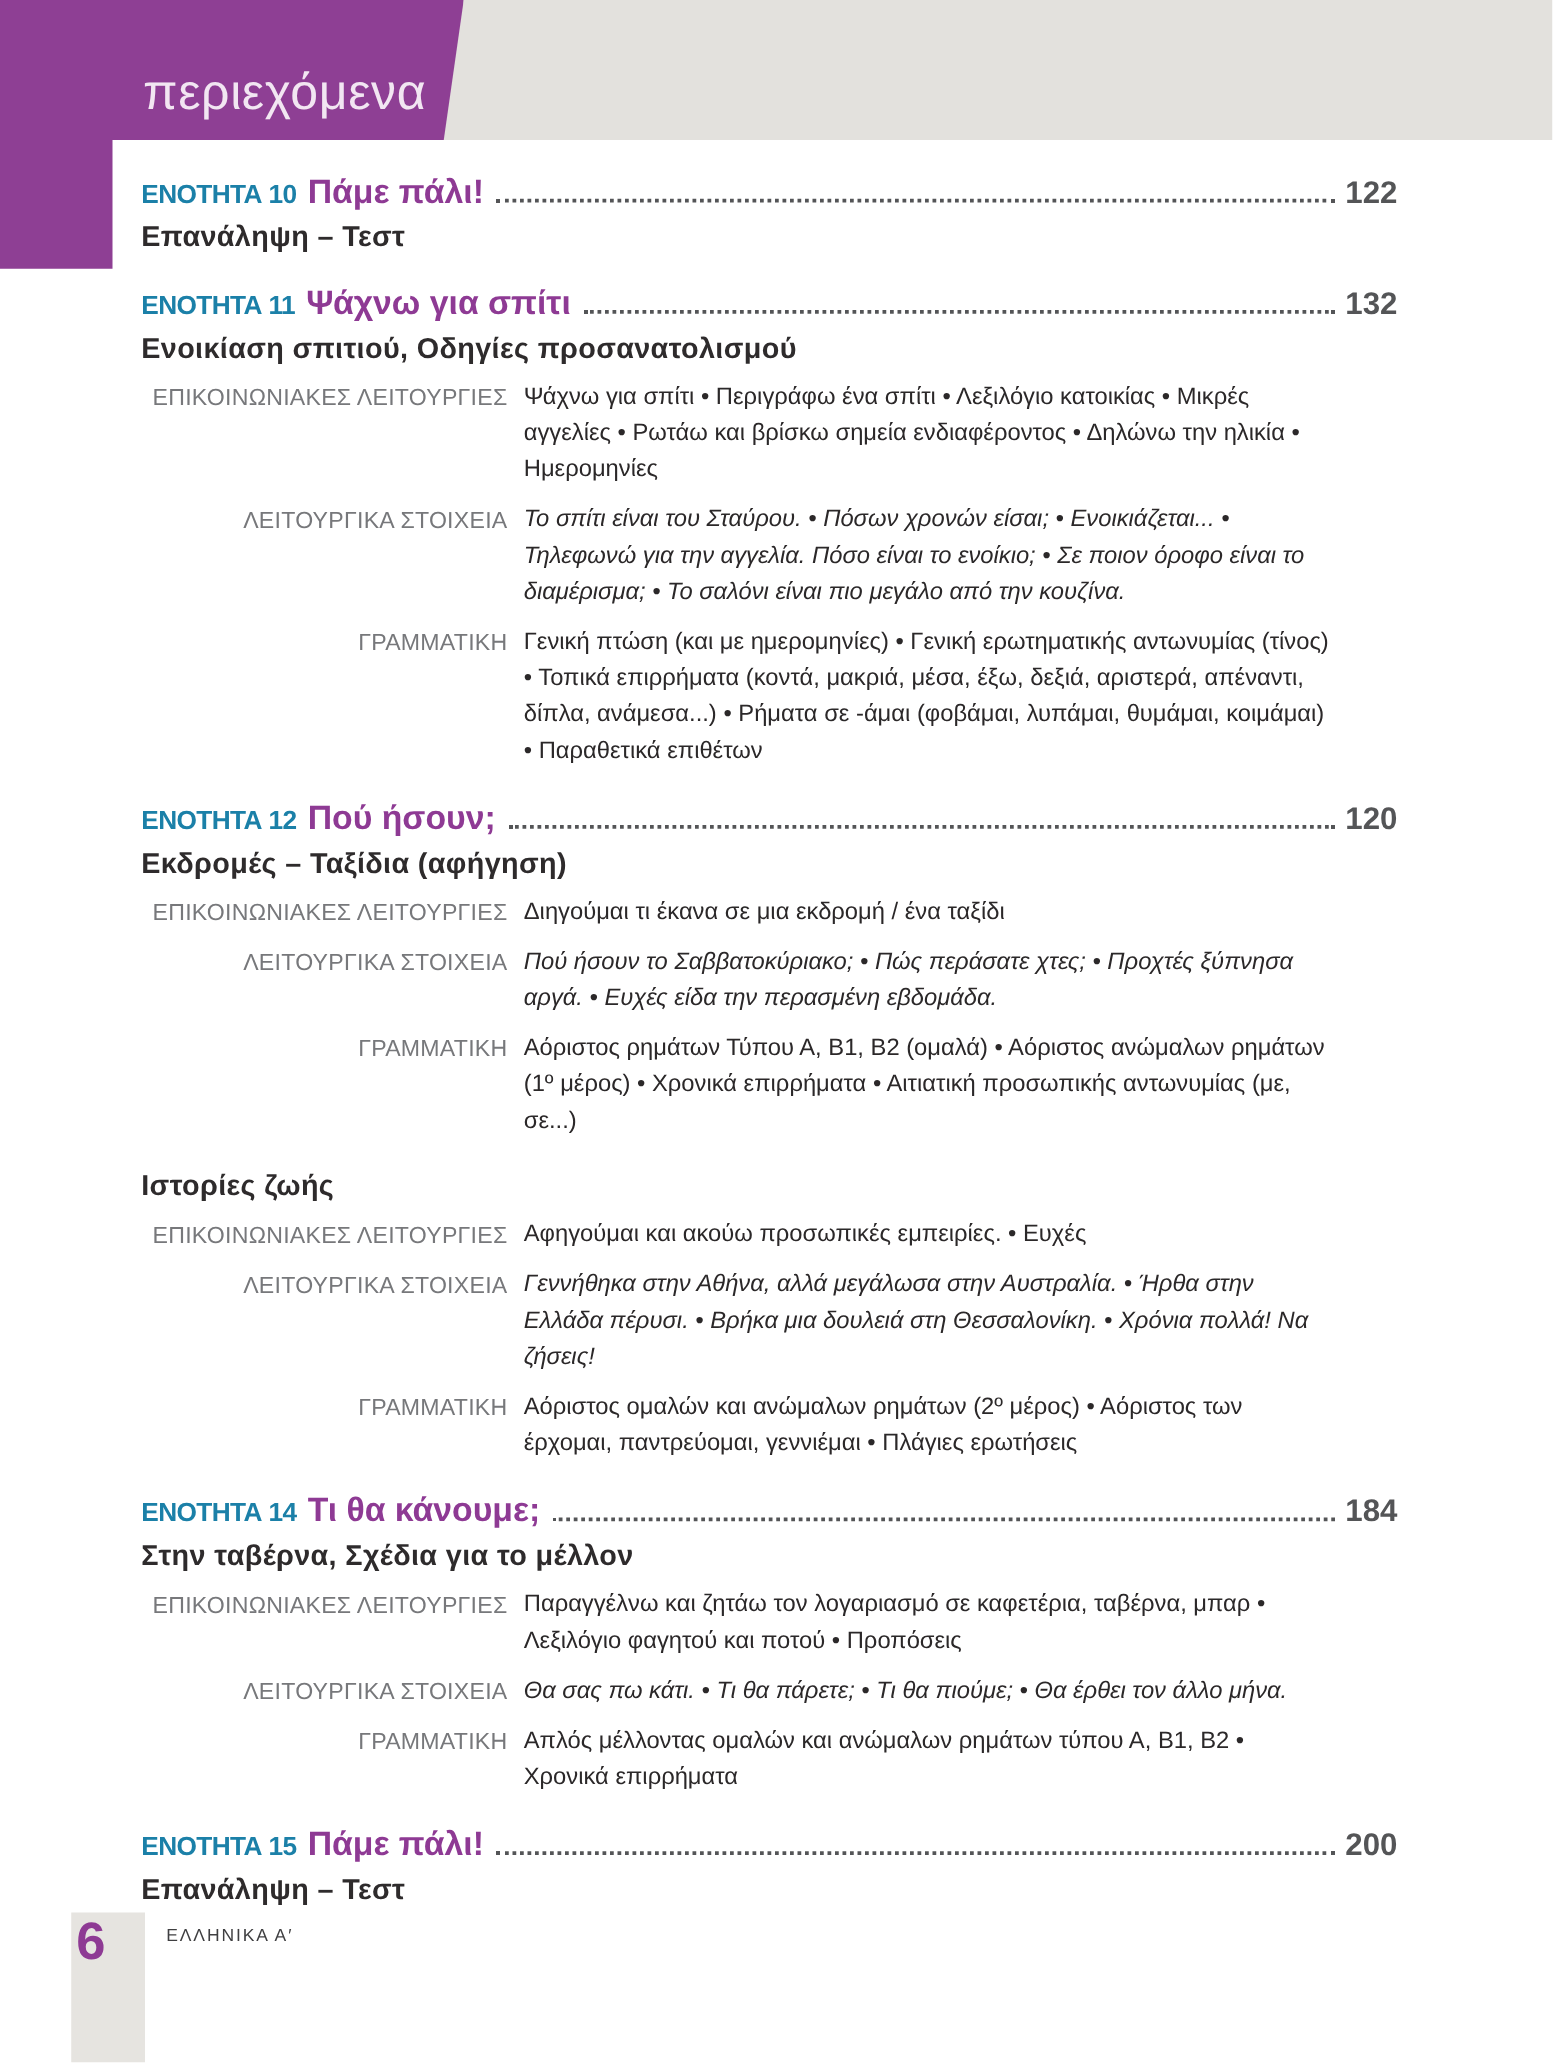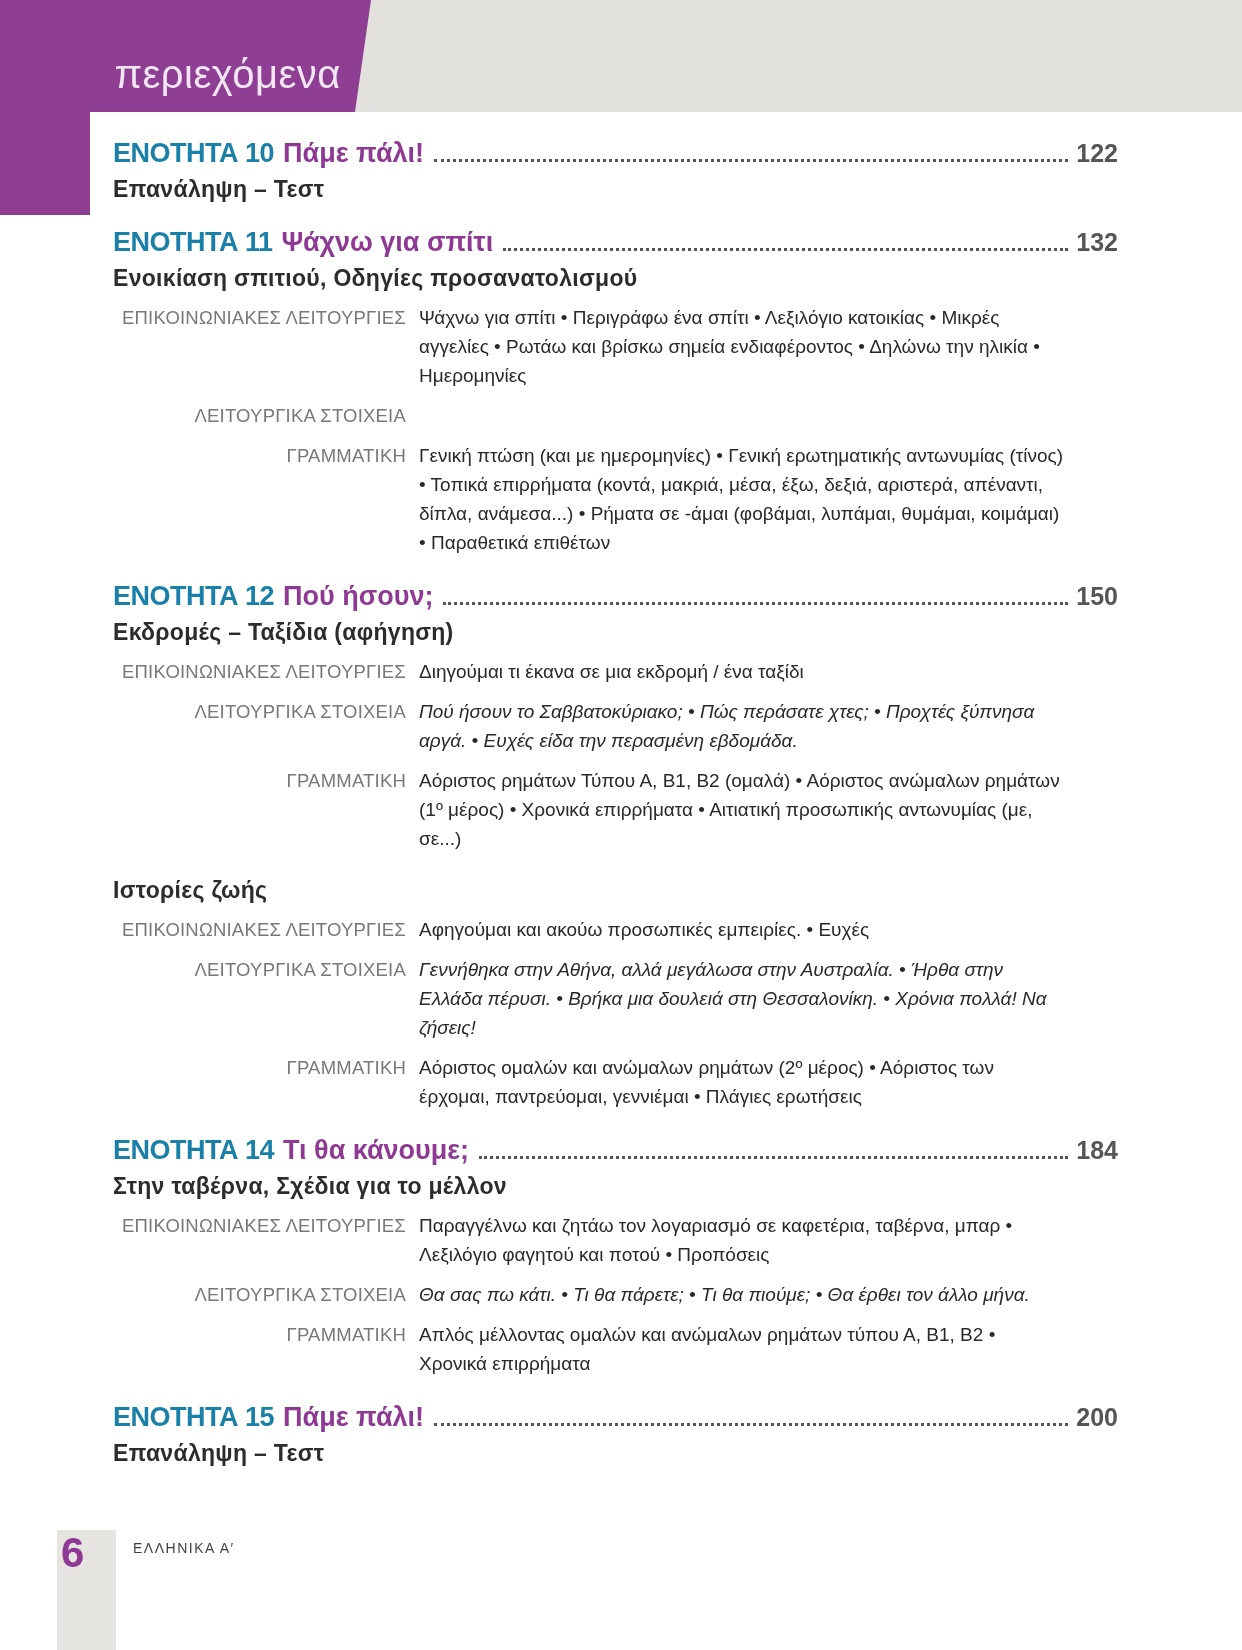--- a/index.html
+++ b/index.html
@@ -27,21 +27,21 @@
   }
   .purple-col{position:absolute;top:112px;left:0;width:90px;height:103px;background:var(--purple);}
   .header-title{
     position:absolute;top:52px;right:30px;
     font-size:40px;font-weight:400;letter-spacing:0.5px;color:var(--header-title);
   }
   
   main{position:absolute;left:113px;top:138px;width:1005px;}
   .toc-section{margin-bottom:24px;}
   .heading{display:flex;align-items:baseline;}
-  .unit{color:var(--teal);font-weight:bold;font-size:27px;letter-spacing:-0.5px;white-space:nowrap;}
+  .unit{color:var(--teal);font-weight:bold;font-size:21px;letter-spacing:-0.5px;white-space:nowrap;}
   .title{color:var(--purple-text);font-weight:bold;font-size:27px;margin-left:9px;white-space:nowrap;}
   .leader{flex:1;margin:0 8px 0 10px;border-bottom:3px dotted var(--num-gray);height:20px;}
   .pagenum{color:var(--num-gray);font-weight:bold;font-size:25px;white-space:nowrap;}
   .subtitle{font-size:23px;font-weight:bold;color:#2E2B2C;letter-spacing:0.3px;margin-top:7px;}
   .rows{margin-top:8px;}
   .row{display:grid;grid-template-columns:293px 648px;column-gap:13px;margin-top:11px;}
   .row-label{color:var(--label-gray);font-size:18.5px;text-align:right;line-height:29px;letter-spacing:0.2px;}
   .row-text{font-size:19px;line-height:29px;color:var(--body-black);}
   .row.italic .row-text{font-style:italic;}
   
@@ -79,33 +79,34 @@
       <span class="pagenum">132</span>
     </div>
     <div class="subtitle">Ενοικίαση σπιτιού, Οδηγίες προσανατολισμού</div>
     <div class="rows">
         <div class="row">
     <div class="row-label">ΕΠΙΚΟΙΝΩΝΙΑΚΕΣ ΛΕΙΤΟΥΡΓΙΕΣ</div>
     <div class="row-text">Ψάχνω για σπίτι • Περιγράφω ένα σπίτι • Λεξιλόγιο κατοικίας • Μικρές αγγελίες • Ρωτάω και βρίσκω σημεία ενδιαφέροντος • Δηλώνω την ηλικία • Ημερομηνίες</div>
   </div>
         <div class="row italic">
     <div class="row-label">ΛΕΙΤΟΥΡΓΙΚΑ ΣΤΟΙΧΕΙΑ</div>
+    <div class="row-text">Το σπίτι είναι του Σταύρου. • Πόσων χρονών είσαι; • Ενοικιάζεται... • Τηλεφωνώ για την αγγελία. Πόσο είναι το ενοίκιο; • Σε ποιον όροφο είναι το διαμέρισμα; • Το σαλόνι είναι πιο μεγάλο από την κουζίνα.</div>
   </div>
         <div class="row">
     <div class="row-label">ΓΡΑΜΜΑΤΙΚΗ</div>
     <div class="row-text">Γενική πτώση (και με ημερομηνίες) • Γενική ερωτηματικής αντωνυμίας (τίνος) • Τοπικά επιρρήματα (κοντά, μακριά, μέσα, έξω, δεξιά, αριστερά, απέναντι, δίπλα, ανάμεσα...) • Ρήματα σε -άμαι (φοβάμαι, λυπάμαι, θυμάμαι, κοιμάμαι) • Παραθετικά επιθέτων</div>
   </div>
       </div>
   </section>
     <section class="toc-section">
     <div class="heading">
       <span class="unit">ΕΝΟΤΗΤΑ 12</span>
       <span class="title">Πού ήσουν;</span>
       <span class="leader"></span>
-      <span class="pagenum">150</span>
+      <span class="pagenum">120</span>
     </div>
     <div class="subtitle">Εκδρομές – Ταξίδια (αφήγηση)</div>
     <div class="rows">
         <div class="row">
     <div class="row-label">ΕΠΙΚΟΙΝΩΝΙΑΚΕΣ ΛΕΙΤΟΥΡΓΙΕΣ</div>
     <div class="row-text">Διηγούμαι τι έκανα σε μια εκδρομή / ένα ταξίδι</div>
   </div>
         <div class="row italic">
     <div class="row-label">ΛΕΙΤΟΥΡΓΙΚΑ ΣΤΟΙΧΕΙΑ</div>
     <div class="row-text">Πού ήσουν το Σαββατοκύριακο; • Πώς περάσατε χτες; • Προχτές ξύπνησα αργά. • Ευχές είδα την περασμένη εβδομάδα.</div>

